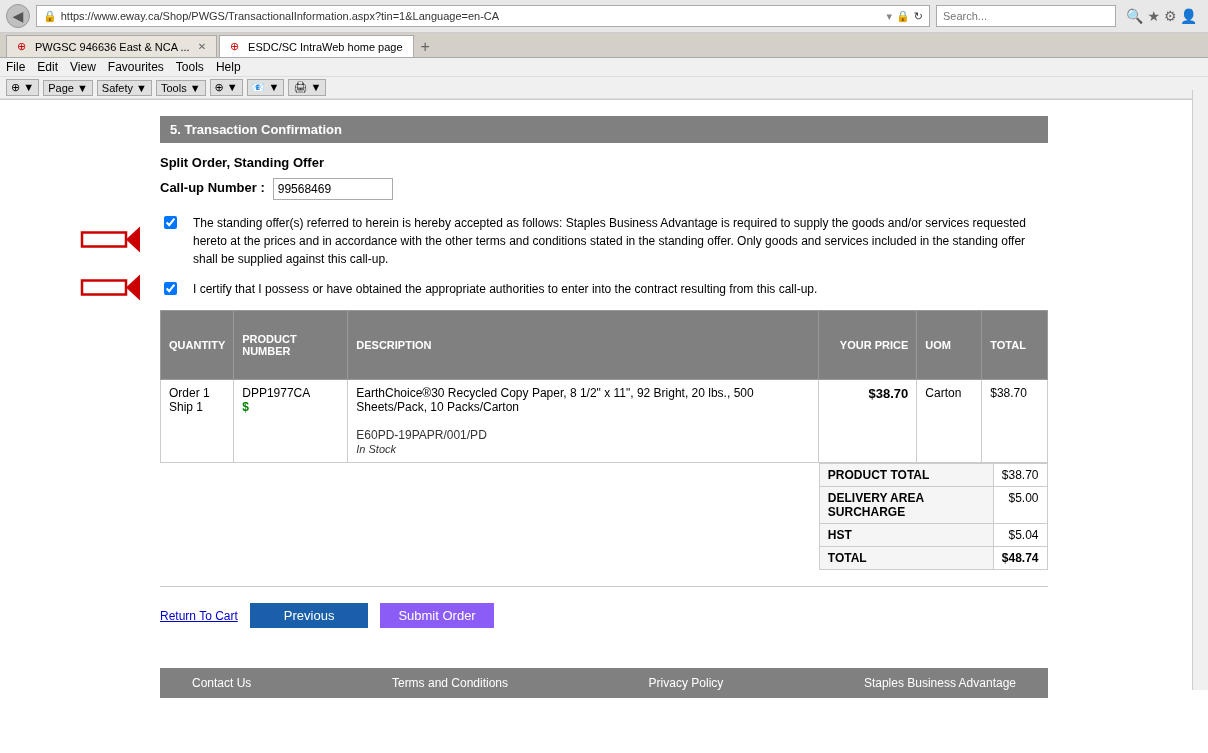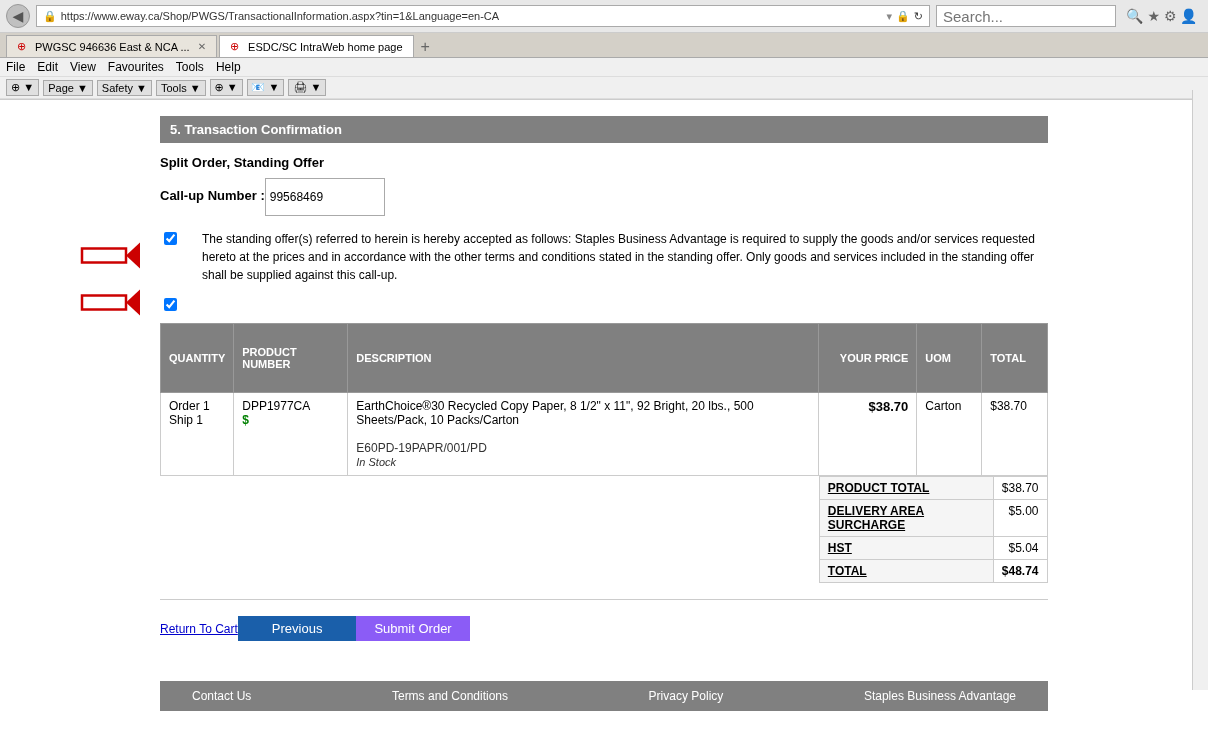--- a/index.html
+++ b/index.html
@@ -4,21 +4,21 @@
   <style>
     * { box-sizing: border-box; margin: 0; padding: 0; }
     body { font-family: Arial, sans-serif; font-size: 13px; background: #fff; color: #000; }
 
     
     .browser-chrome { background: #f0f0f0; border-bottom: 1px solid #ccc; }
     .browser-toolbar { display: flex; align-items: center; padding: 4px 6px; gap: 6px; background: #e8e8e8; border-bottom: 1px solid #ccc; }
     .browser-back-btn { width: 24px; height: 24px; border-radius: 50%; background: #c0c0c0; border: 1px solid #999; display: flex; align-items: center; justify-content: center; cursor: pointer; color: #555; font-size: 14px; }
     .browser-address-bar { flex: 1; height: 22px; border: 1px solid #aaa; background: #fff; padding: 0 6px; font-size: 11px; color: #333; display: flex; align-items: center; gap: 4px; }
     .address-text { flex: 1; font-size: 11px; color: #333; }
-    .browser-search { width: 180px; height: 22px; border: 1px solid #aaa; background: #fff; padding: 0 6px; font-size: 15px; }
+    .browser-search { width: 180px; height: 22px; border: 1px solid #aaa; background: #fff; padding: 0 6px; font-size: 11px; }
     .browser-icons { display: flex; gap: 4px; color: #666; font-size: 14px; padding: 0 4px; }
     .lock-icon { color: #888; font-size: 11px; }
     .refresh-icon { color: #888; font-size: 11px; }
 
     
     .tab-bar { display: flex; align-items: flex-end; padding: 2px 6px 0; background: #d4d0c8; border-bottom: 1px solid #aaa; gap: 2px; }
     .tab { height: 22px; padding: 0 10px; background: #e8e4dc; border: 1px solid #aaa; border-bottom: none; font-size: 11px; display: flex; align-items: center; gap: 4px; cursor: pointer; }
     .tab.active { background: #fff; }
     .tab-favicon { width: 14px; height: 14px; }
     .tab-close { margin-left: 4px; color: #666; font-size: 10px; }
@@ -36,62 +36,62 @@
     .page-content { background: #fff; padding: 0 160px; overflow-y: auto; }
 
     
     .scrollbar-right { position: fixed; right: 0; top: 90px; width: 16px; height: 600px; background: #f0f0f0; border-left: 1px solid #ccc; }
 
     
     .section-header { background: #808080; color: #fff; padding: 6px 10px; font-size: 13px; font-weight: bold; margin: 16px 0 12px 0; }
 
     
     .field-label { font-weight: bold; font-size: 13px; margin-bottom: 4px; }
-    .field-row { display: flex; align-items: center; margin-bottom: 4px; }
+    .field-row { display: flex; align-items: center; gap: 8px; margin-bottom: 4px; }
     .footnote { font-size: 11px; color: #333; margin: 4px 0 16px 0; }
     sup { font-size: 9px; }
 
     
-    .text-input { border: 1px solid #aaa; padding: 2px 4px; font-size: 12px; height: 38px; }
+    .text-input { border: 1px solid #aaa; padding: 2px 4px; font-size: 12px; height: 22px; }
     .delivery-input { width: 200px; }
     .callup-input { width: 120px; }
 
     
     .sub-heading { font-weight: bold; font-size: 13px; margin-bottom: 8px; }
 
     
-    .checkbox-row { display: flex; align-items: flex-start; gap: 25px; margin-bottom: 12px; position: relative; }
+    .checkbox-row { display: flex; align-items: flex-start; gap: 16px; margin-bottom: 12px; position: relative; }
     .checkbox-row input[type=checkbox] { margin-top: 2px; flex-shrink: 0; }
     .checkbox-text { font-size: 12px; line-height: 1.5; }
     .arrow-indicator { position: absolute; left: -80px; top: 50%; transform: translateY(-50%); }
     .arrow-svg { width: 70px; height: 30px; }
 
     
     .order-table { width: 100%; border-collapse: collapse; margin: 12px 0; font-size: 12px; }
     .order-table th { background: #808080; color: #fff; padding: 22px 8px; text-align: left; font-size: 11px; font-weight: bold; border: 1px solid #999; }
     .order-table th.right { text-align: right; }
     .order-table td { padding: 6px 8px; border: 1px solid #ccc; vertical-align: top; }
     .order-table td.right { text-align: right; }
     .price-bold { font-weight: bold; font-size: 13px; }
     .green-dollar { color: green; font-weight: bold; }
     .stock-code { font-size: 12px; color: #333; }
     .in-stock { font-size: 11px; color: #333; font-style: italic; }
 
     
     .totals-table { width: 100%; border-collapse: collapse; font-size: 12px; margin-top: 0; }
     .totals-table td { padding: 4px 8px; border: 1px solid #ccc; }
-    .totals-table td.label { font-weight: bold; background: #f5f5f5; text-decoration: underline; }
+    .totals-table td.label { font-weight: bold; background: #f5f5f5; }
     .totals-table td.amount { text-align: right; }
     .totals-table tr.total-row td { font-weight: bold; }
 
     
     .divider { border: none; border-top: 1px solid #ccc; margin: 16px 0; }
 
     
-    .action-bar { display: flex; align-items: center; margin: 12px 0; }
+    .action-bar { display: flex; align-items: center; gap: 12px; margin: 12px 0; }
     .link-btn { color: #0000cc; text-decoration: underline; background: none; border: none; cursor: pointer; font-size: 12px; }
     .btn-previous { background: #1a5faa; color: #fff; border: none; padding: 5px 34px; font-size: 13px; cursor: pointer; }
     .btn-submit { background: #8b5cf6; color: #fff; border: none; padding: 5px 18px; font-size: 13px; cursor: pointer; }
 
     
     .footer { background: #808080; color: #fff; display: flex; justify-content: space-between; padding: 8px 32px; font-size: 12px; margin-top: 40px; }
     .footer a { color: #fff; text-decoration: none; }
 
     
     .delivery-section { margin-bottom: 20px; }
@@ -181,20 +181,21 @@
   </div>
 
   <div class="checkbox-row" style="padding-left: 4px;">
     <div class="arrow-indicator">
       <svg class="arrow-svg" viewBox="0 0 70 30" xmlns="http://www.w3.org/2000/svg">
         <rect x="2" y="8" width="44" height="14" fill="none" stroke="#cc0000" stroke-width="2.5"></rect>
         <polygon points="46,15 60,2 60,28" fill="#cc0000"></polygon>
       </svg>
     </div>
     <input type="checkbox" checked="" style="">
+    <span class="checkbox-text">I certify that I possess or have obtained the appropriate authorities to enter into the contract resulting from this call-up.</span>
   </div>
 
   <table class="order-table">
     <thead>
       <tr>
         <th>QUANTITY</th>
         <th>PRODUCT NUMBER</th>
         <th>DESCRIPTION</th>
         <th class="right">YOUR PRICE</th>
         <th>UOM</th>

